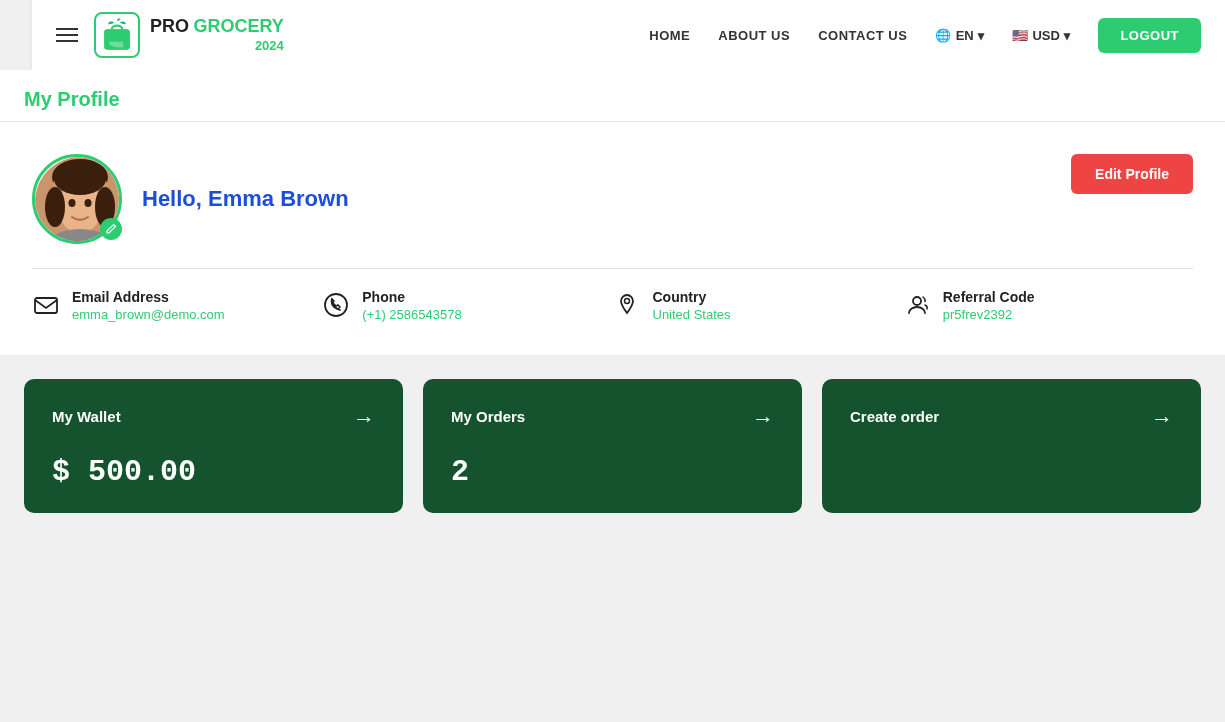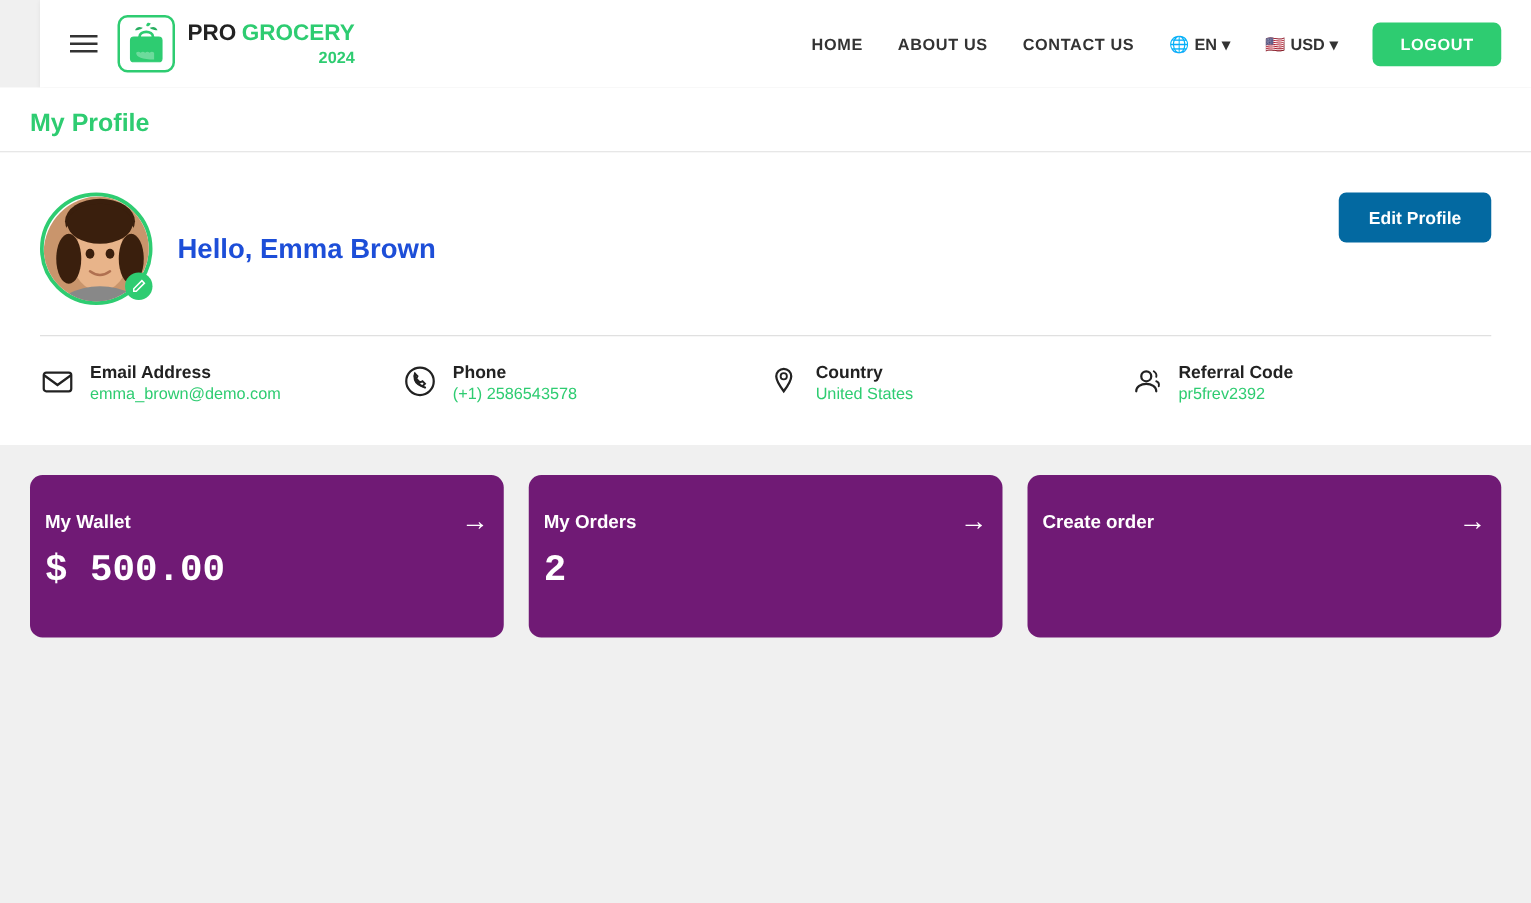--- a/index.html
+++ b/index.html
@@ -76,21 +76,21 @@
     }
     .avatar-edit {
       position: absolute; bottom: 4px; right: 0;
       width: 22px; height: 22px; background: #2ecc71; border-radius: 50%;
       display: flex; align-items: center; justify-content: center;
       cursor: pointer;
     }
     .avatar-edit svg { width: 12px; height: 12px; }
     .profile-name { font-size: 22px; font-weight: 700; color: #1d4ed8; }
     .edit-profile-btn {
-      background: #0369a1; color: #fff; border: none;
+      background: #ef4444; color: #fff; border: none;
       padding: 12px 24px; border-radius: 6px;
       font-size: 14px; font-weight: 700; cursor: pointer;
     }
 
     .profile-info-row {
       display: flex; align-items: flex-start; gap: 0;
       padding-top: 20px;
     }
     .info-item {
       display: flex; align-items: flex-start; gap: 12px;
@@ -104,28 +104,28 @@
     .info-value { font-size: 13px; color: #2ecc71; }
 
     
     .cards-section {
       background: #f0f0f0;
       padding: 24px;
       display: flex; gap: 20px;
     }
     .card {
       flex: 1;
-      background: #701a75;
+      background: #14532d;
       border-radius: 10px;
-      padding: 24px 12px;
+      padding: 24px 28px;
       color: #fff;
       cursor: pointer;
       position: relative;
       min-height: 130px;
-      display: flex; flex-direction: column; justify-content: flex-start;
+      display: flex; flex-direction: column; justify-content: flex-start; gap: 16px;
     }
     .card-header {
       display: flex; align-items: center; justify-content: space-between;
       margin-bottom: 10px;
     }
     .card-title { font-size: 15px; font-weight: 700; }
     .card-arrow { font-size: 22px; font-weight: 700; }
     .card-value { font-size: 30px; font-weight: 900; font-family: Liberation Mono, monospace; }
 
     .footer-bg {

